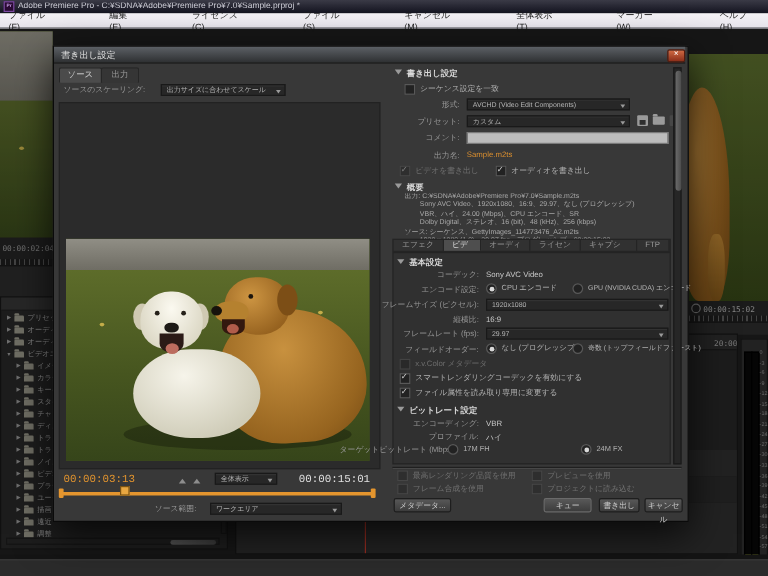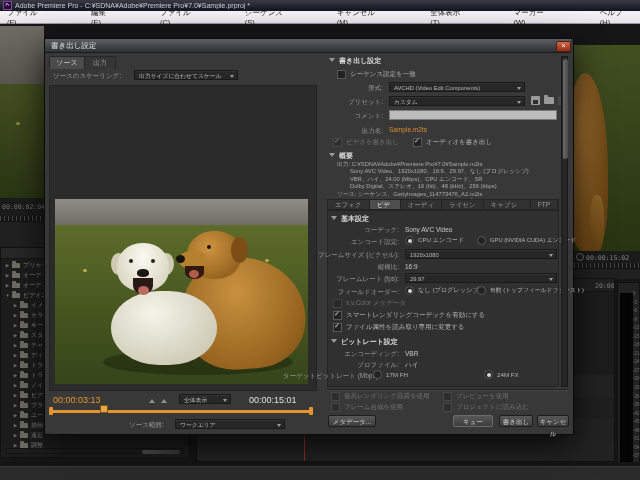--- a/index.html
+++ b/index.html
@@ -55,21 +55,21 @@
                 border-top:4px solid #9a9a9a;margin-right:4px;vertical-align:1px;}
   .cbrow{display:flex;align-items:center;gap:4px;font-size:6.5px;color:#b2b2b2;white-space:nowrap;}
   .cb{width:7px;height:7px;background:#222;border:1px solid #585858;flex:0 0 7px;position:relative;}
   .cb.on::after{content:"✓";position:absolute;left:0px;top:-2px;font-size:7px;color:#d0d0d0;}
   .dim-item{opacity:.45;}
   .radio{width:7px;height:7px;border-radius:50%;background:#222;border:1px solid #585858;flex:0 0 7px;position:relative;}
   .radio.sel::after{content:"";position:absolute;left:1.5px;top:1.5px;width:4px;height:4px;border-radius:50%;background:#d8d8d8;}
   .rrow{display:flex;align-items:center;gap:4px;font-size:6.2px;color:#b2b2b2;white-space:nowrap;}
   .btn{background:linear-gradient(#585858,#3c3c3c);border:1px solid #1e1e1e;border-radius:2px;
        color:#cfcfcf;font-size:6.5px;height:12px;line-height:12px;text-align:center;box-sizing:border-box;}
-  .tc{font-family:Liberation Sans, sans-serif;font-size:9px;}
+  .tc{font-family:Liberation Mono, monospace;font-size:9px;}
   
   #rtabs{display:flex;background:#313131;border:1px solid #242424;height:11px;box-sizing:border-box;}
   #rtabs span{font-size:6.5px;line-height:10px;padding:0 7px;color:#9a9a9a;border-right:1px solid #242424;}
   #rtabs span:nth-child(2){background:#4e4e4e;color:#e0e0e0;}
   
   .sb-track{background:#262626;border:1px solid #1a1a1a;box-sizing:border-box;}
   .sb-thumb{position:absolute;background:linear-gradient(90deg,#6a6a6a,#4a4a4a);border-radius:3px;}
   
   #vframe{overflow:hidden;background:#42511d;}
   .gravel{position:absolute;left:0;top:0;right:0;height:26px;background:linear-gradient(#908e85,#6f6d64);}
@@ -82,22 +82,22 @@
 </head>
 <body>
 
 <div class="abs" id="titlebar">
   <span id="app-icon">Pr</span>
   <span id="title-text">Adobe Premiere Pro - C:¥SDNA¥Adobe¥Premiere Pro¥7.0¥Sample.prproj *</span>
 </div>
 <div class="abs" id="menubar">
     <span>ファイル(F)</span>
     <span>編集(E)</span>
-    <span>ファイル(C)</span>
-    <span>シーケンス(S)</span>
+    <span>ライセンス(C)</span>
+    <span>ファイル(S)</span>
     <span>キャンセル(M)</span>
     <span>全体表示(T)</span>
     <span>マーカー(W)</span>
     <span>ヘルプ(H)</span>
   </div>
 
 <div class="abs" style="left:0;top:26px;width:44px;height:172px;overflow:hidden;background:#46551f;">
   <div class="abs" style="left:0;top:0;width:44px;height:58px;background:linear-gradient(#8d8b80,#716f66);"></div>
   <div class="abs" style="left:0;top:58px;width:44px;height:114px;background:linear-gradient(#57662a,#36451a);"></div>
   <div class="leaf" style="left:16px;top:96px;"></div>

